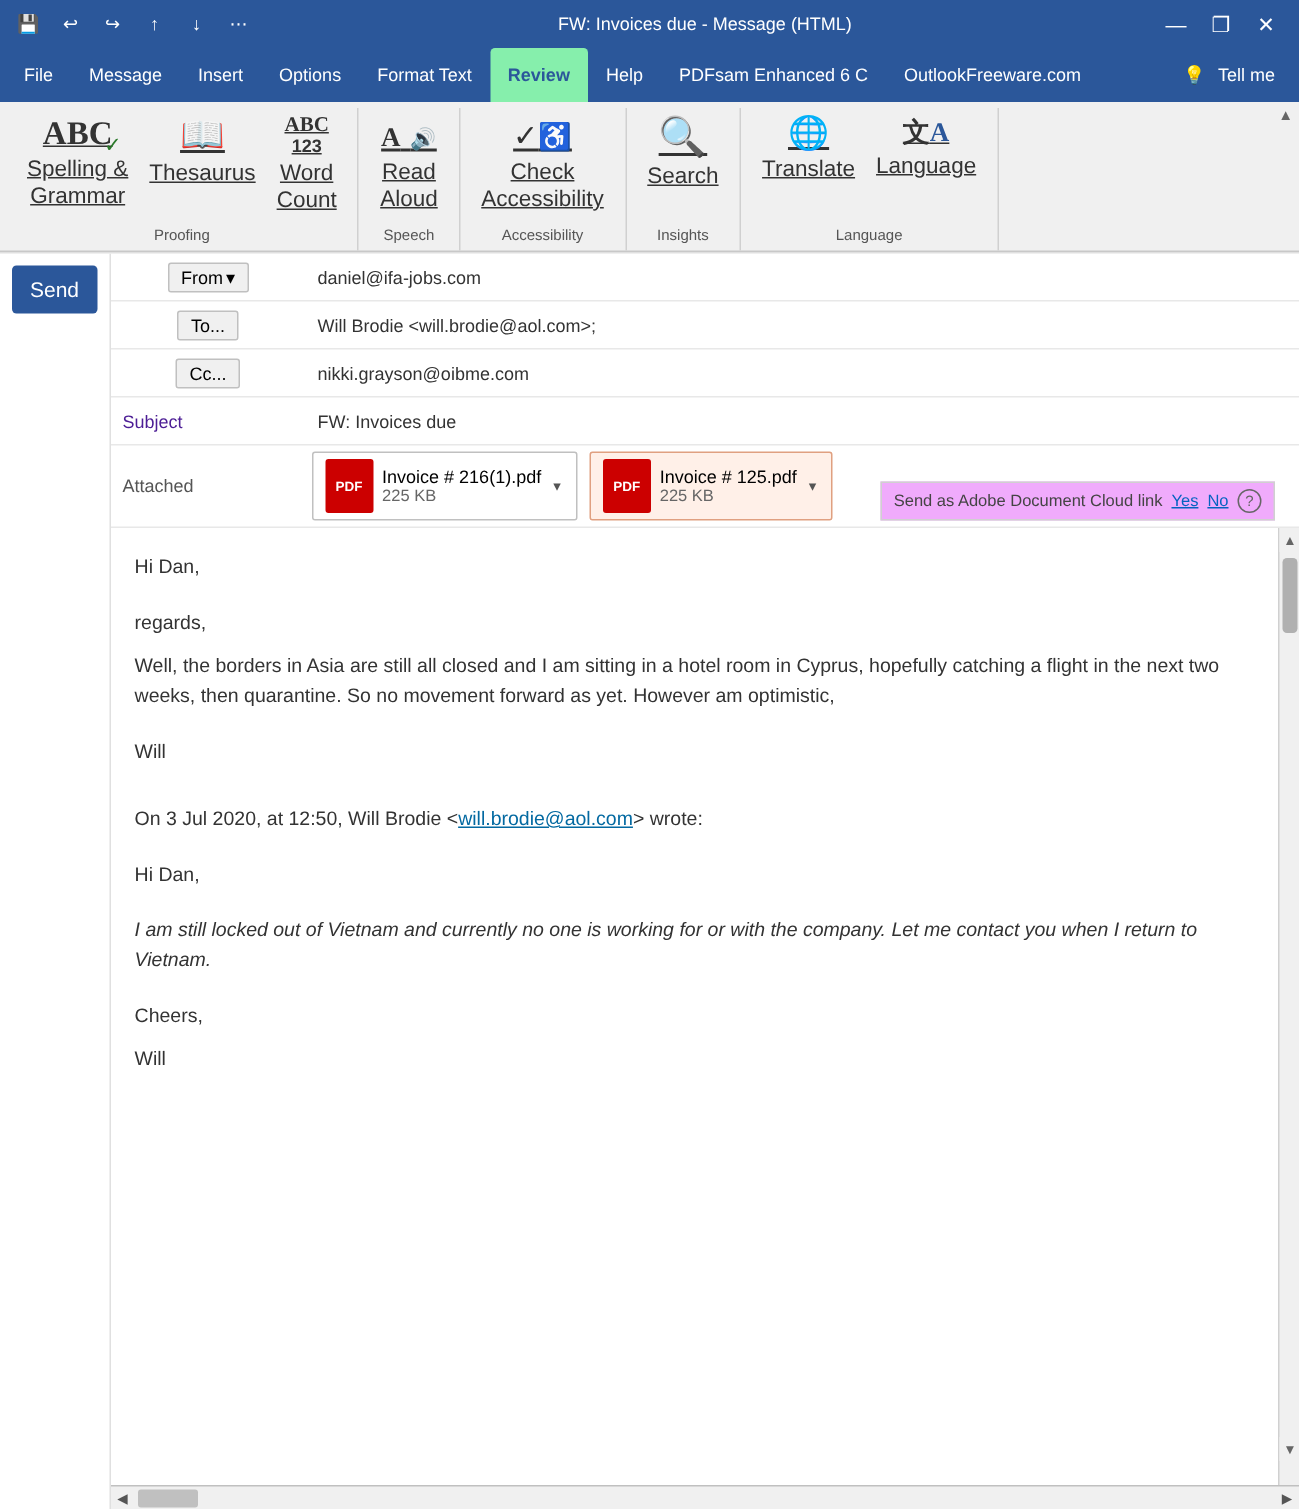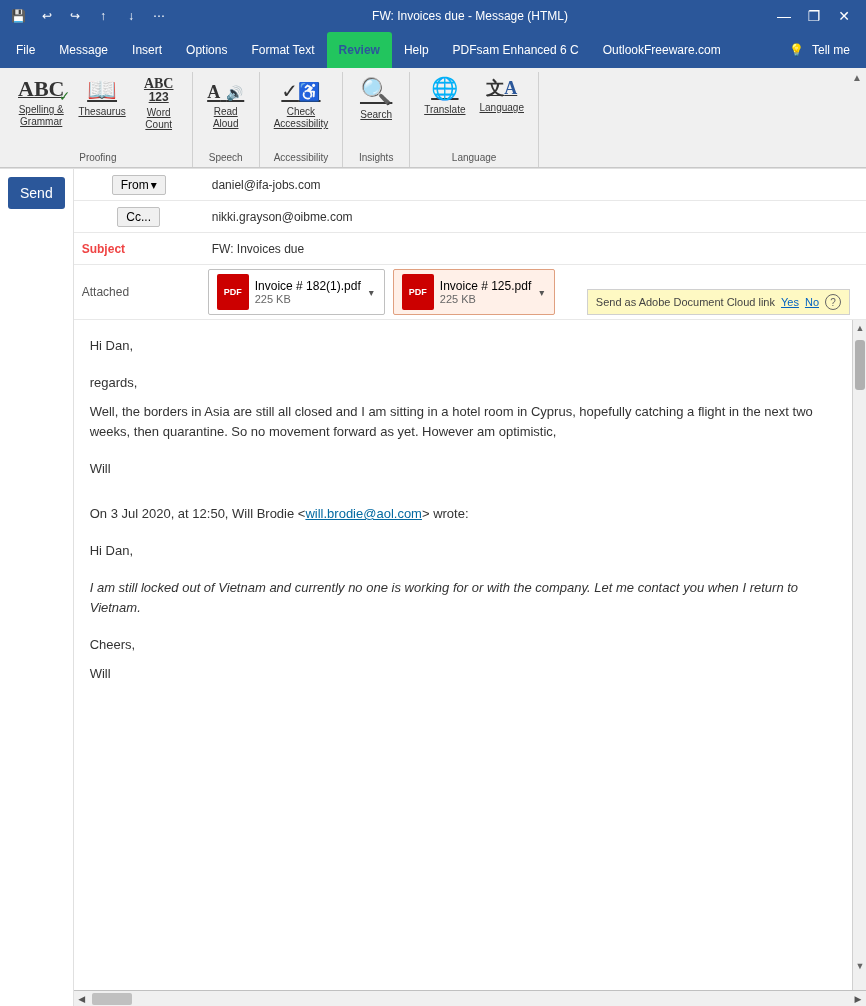--- a/index.html
+++ b/index.html
@@ -36,21 +36,21 @@
       padding: 6px 12px;
       color: white;
       cursor: pointer;
       font-size: 12px;
       height: 100%;
       display: flex;
       align-items: center;
       border-bottom: none;
     }
     .ribbon-tab.active {
-      background: #22c55e;
+      background: #86efac;
       color: #2b579a;
       font-weight: 600;
       border-top-left-radius: 3px;
       border-top-right-radius: 3px;
       text-align: center;
     }
     .ribbon-help { margin-left: auto; }
 
     
     .ribbon-body {
@@ -94,21 +94,21 @@
       border-radius: 3px;
       min-width: 44px;
       height: 70px;
       font-size: 11px;
       text-align: center;
       color: #333;
       gap: 2px;
       text-decoration: underline;
     }
     .ribbon-btn.large-icon { min-width: 50px; }
-    .ribbon-btn-label { font-size: 10px; line-height: 1.2; text-align: center; }
+    .ribbon-btn-label { font-size: 15px; line-height: 1.2; text-align: center; }
 
     
     .ribbon-collapse {
       position: absolute;
       right: 4px;
       top: 4px;
       font-size: 10px;
       cursor: pointer;
       color: #666;
     }
@@ -151,22 +151,21 @@
       display: flex;
       align-items: center;
       border-bottom: 1px solid #e8e8e8;
       min-height: 32px;
     }
 
     .email-subject-label {
       min-width: 130px;
       padding: 4px 8px;
       font-size: 12px;
-      color: #ef4444;
-      font-weight: bold;
+      color: #4c1d95;
     }
 
     .email-attached-row {
       display: flex;
       align-items: center;
       border-bottom: 1px solid #e8e8e8;
       min-height: 50px;
       position: relative;
     }
 
@@ -208,21 +207,21 @@
       font-weight: bold;
       border-radius: 2px;
     }
 
     .attachment-info { display: flex; flex-direction: column; }
     .attachment-name { font-size: 12px; font-weight: 500; }
     .attachment-size { font-size: 11px; color: #666; }
     .attachment-dropdown { font-size: 10px; color: #555; padding: 0 2px; cursor: pointer; }
 
     .adobe-cloud-bar {
-      background: #fef9c3;
+      background: #f0abfc;
       border: 1px solid #d0d0d0;
       padding: 4px 8px;
       font-size: 11px;
       color: #444;
       display: flex;
       align-items: center;
       gap: 6px;
       position: absolute;
       right: 40px;
       bottom: -2px;
@@ -459,20 +458,28 @@
       <div class="email-field-row">
         <div class="email-field-label">
           <button class="email-field-btn">
             <span>From</span>
             <span>▾</span>
           </button>
         </div>
         <div class="email-field-value">daniel@ifa-jobs.com</div>
       </div>
 
+      <div class="email-field-row">
+        <div class="email-field-label">
+          <button class="email-field-btn">
+            <span>To...</span>
+          </button>
+        </div>
+        <div class="email-field-value" style="cursor:text;">Will Brodie &lt;will.brodie@aol.com&gt;;</div>
+      </div>
 
       <div class="email-field-row">
         <div class="email-field-label">
           <button class="email-field-btn">
             <span>Cc...</span>
           </button>
         </div>
         <div class="email-field-value" style="cursor:text;">nikki.grayson@oibme.com</div>
       </div>
 
@@ -481,21 +488,21 @@
         <div class="email-field-value" style="cursor:text;">FW: Invoices due</div>
       </div>
 
       <div class="email-attached-row">
         <div class="email-attached-label">Attached</div>
         <div class="attachment-chips">
 
           <div class="attachment-chip">
             <div class="attachment-pdf-icon">PDF</div>
             <div class="attachment-info">
-              <span class="attachment-name">Invoice # 182(1).pdf</span>
+              <span class="attachment-name">Invoice # 216(1).pdf</span>
               <span class="attachment-size">225 KB</span>
             </div>
             <span class="attachment-dropdown">▾</span>
           </div>
 
           <div class="attachment-chip" style="background:#fff0e8; border-color:#e0a080;">
             <div class="attachment-pdf-icon">PDF</div>
             <div class="attachment-info">
               <span class="attachment-name">Invoice # 125.pdf</span>
               <span class="attachment-size">225 KB</span>

